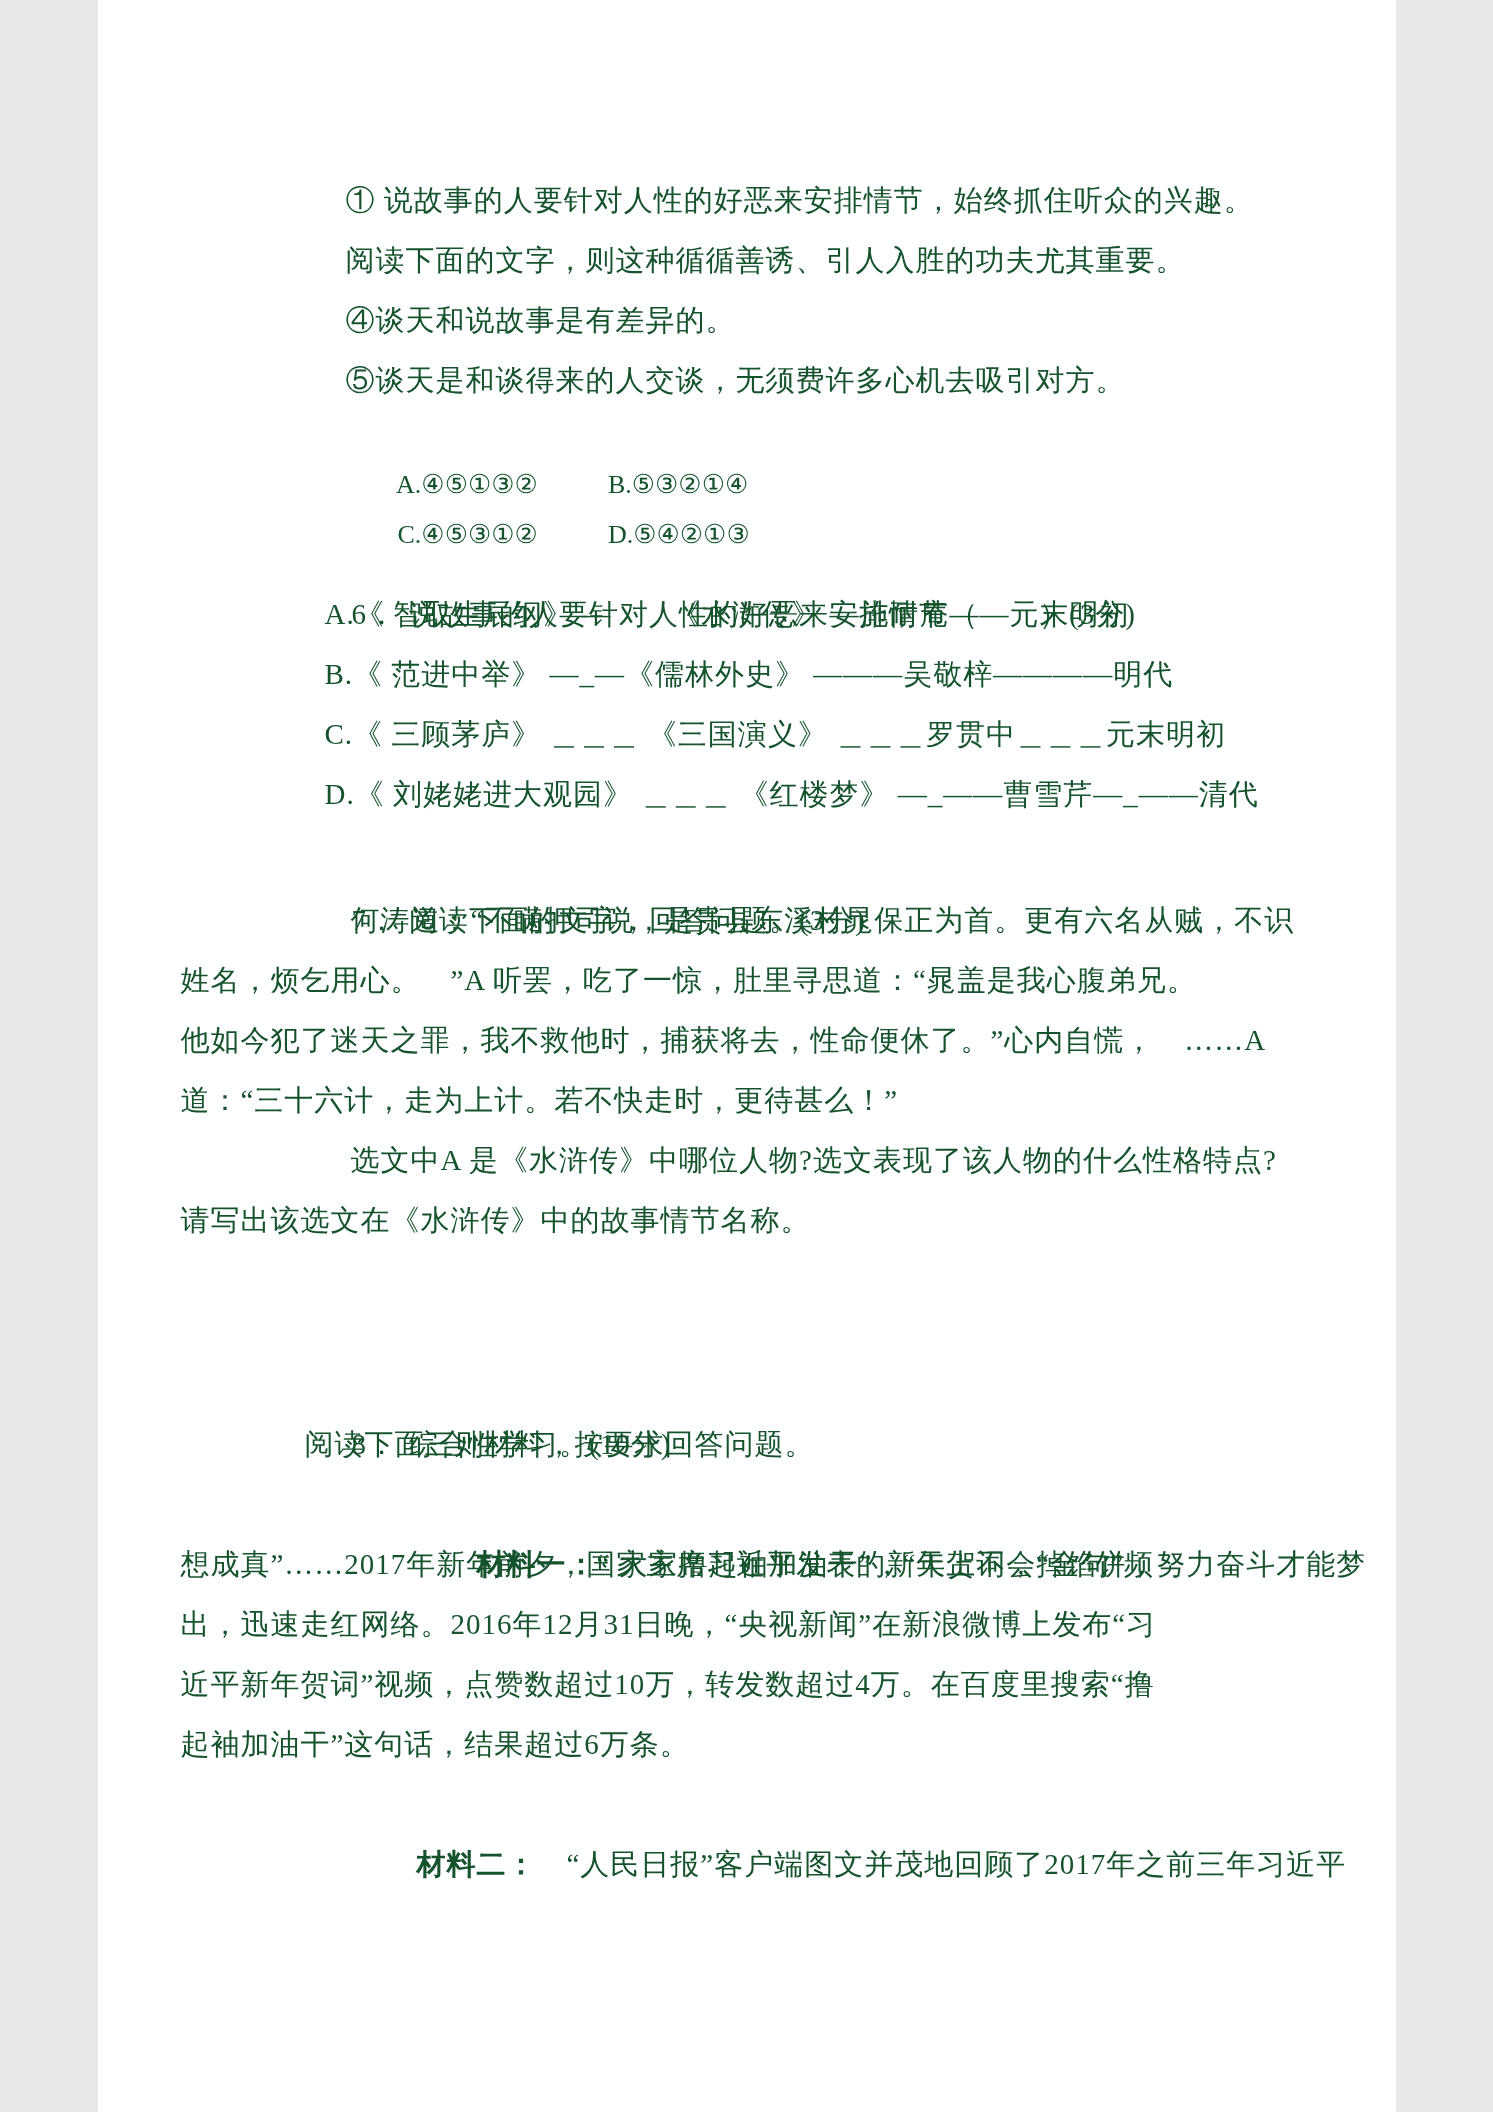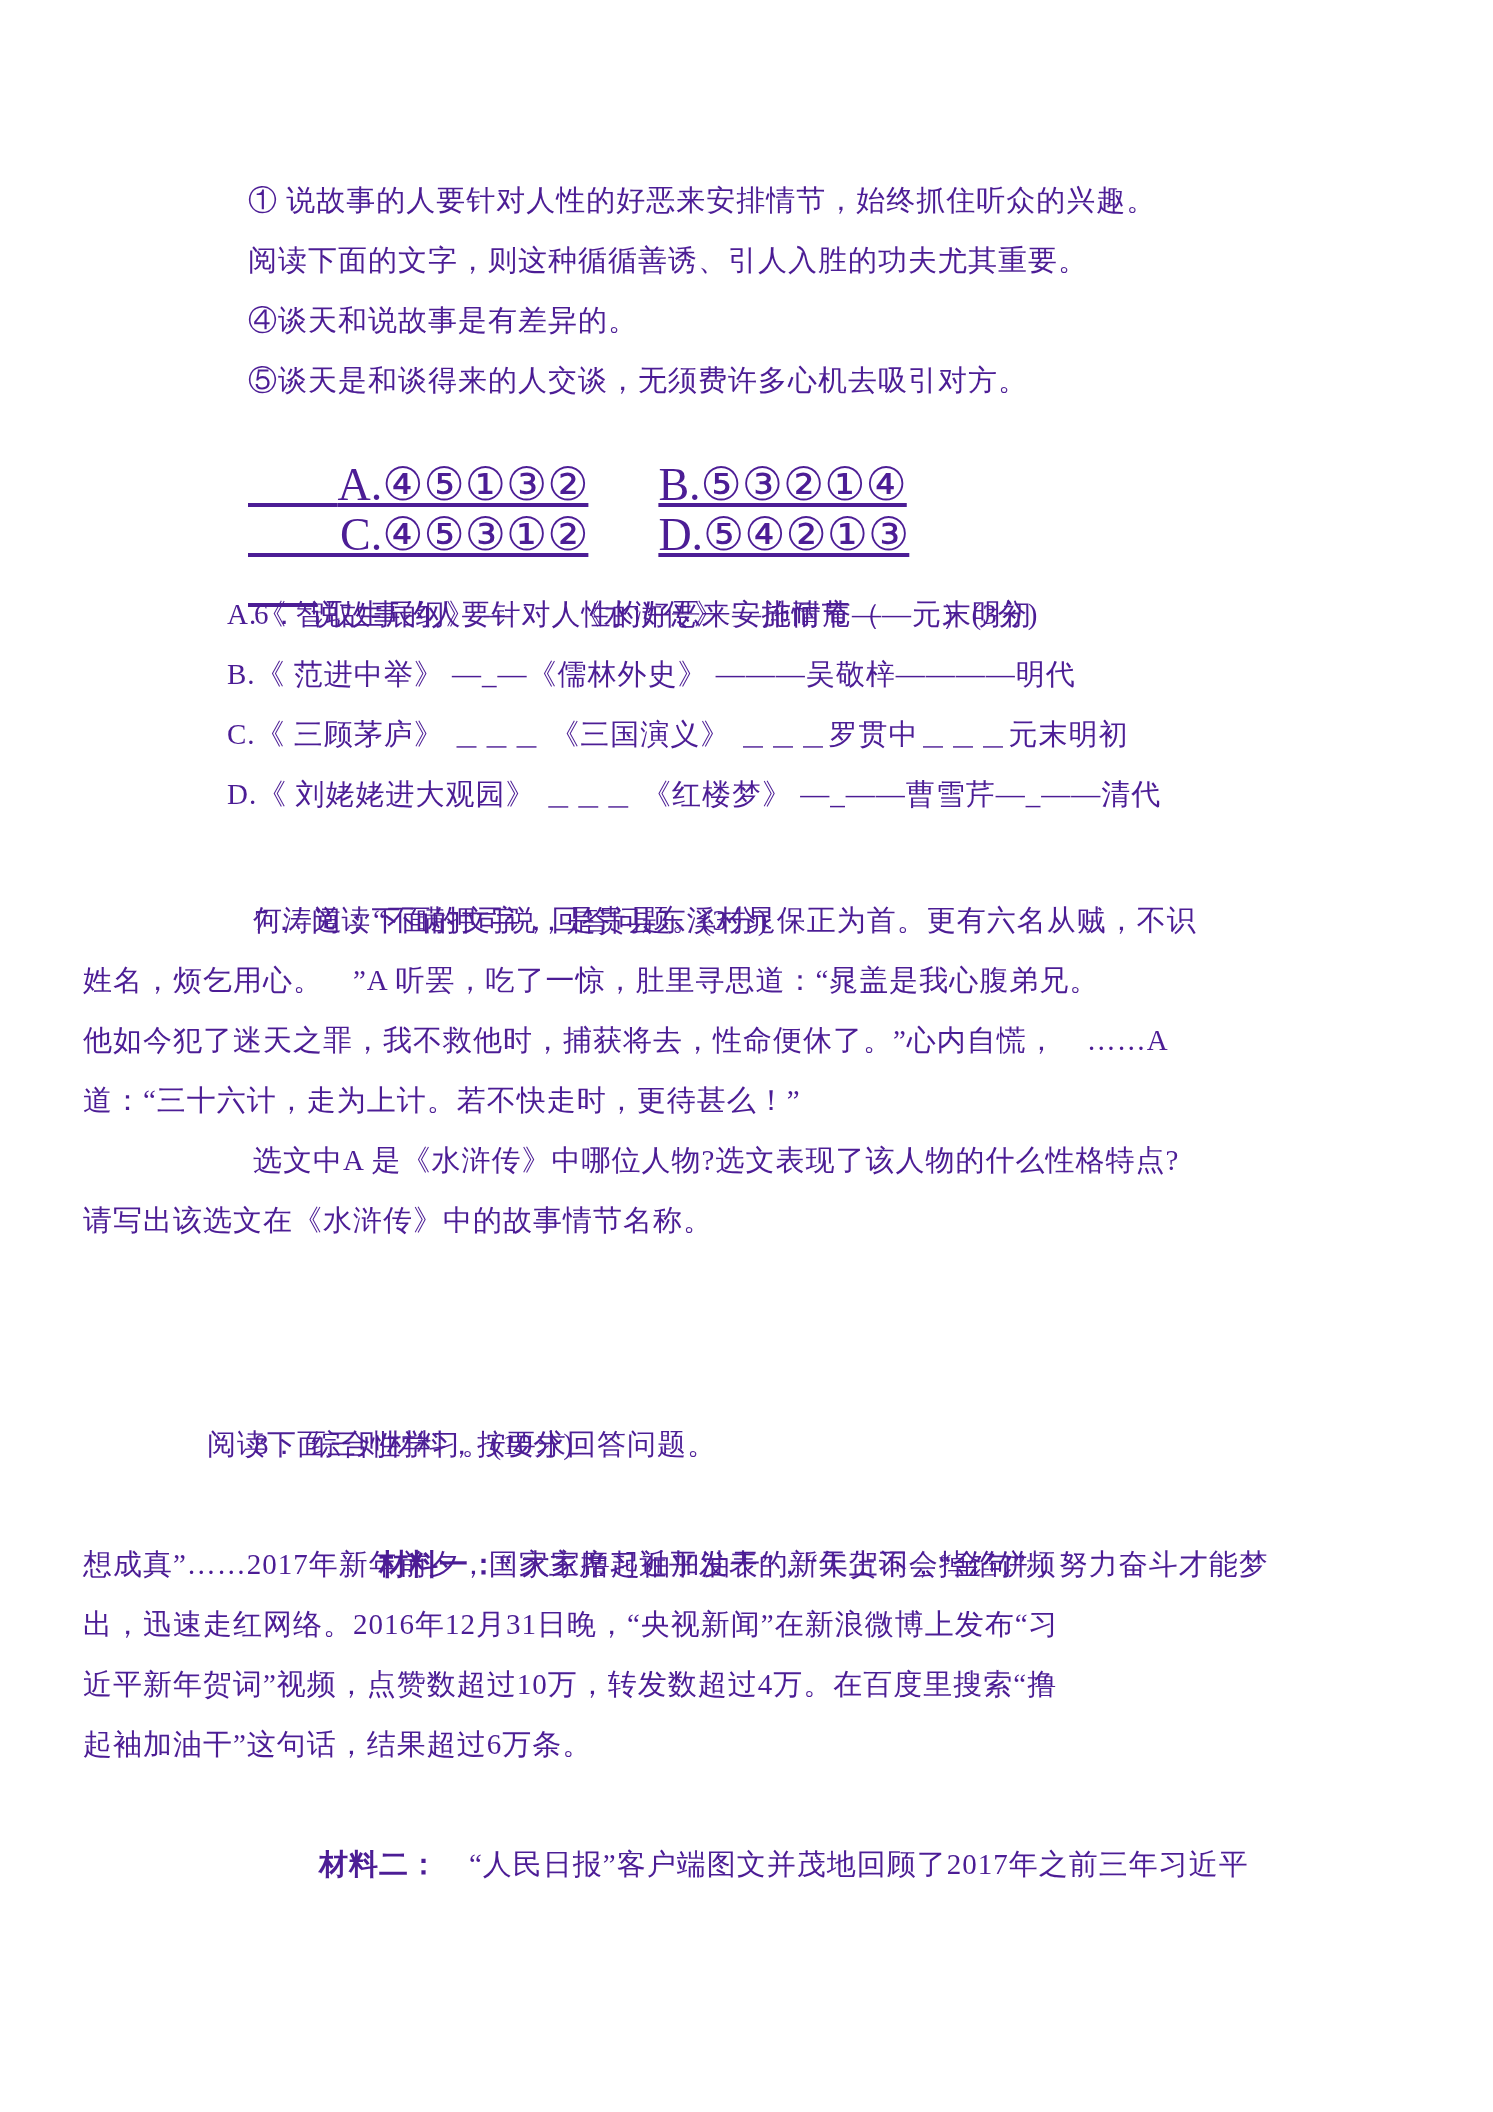--- a/index.html
+++ b/index.html
@@ -2,44 +2,43 @@
 <html><head>
 <meta charset="utf-8">
 <style>
   html, body {
     margin: 0;
     padding: 0;
     background: #e8e8e8;
   }
   .page {
     position: relative;
-    width: 1493px;
+    width: 1298px;
     height: 2112px;
     margin: 0 auto;
     background: #ffffff;
-    color: #4c1d95;
+    color: #14532d;
     font-family: "Liberation Serif", "DejaVu Serif", serif;
     overflow: hidden;
   }
   .content {
     padding-top: 170px;
   }
   .line {
     height: 60px;
     line-height: 60px;
     font-size: 29px;
     white-space: pre;
     letter-spacing: 1px;
   }
   .choice-line {
     height: 50px;
     line-height: 50px;
-    font-size: 46px;
+    font-size: 26px;
     white-space: pre;
-    text-decoration: underline;
   }
   .choice-left { margin-right: 70px; }
   
   .pl-num   { padding-left: 188px; }
   .pl-stmt  { padding-left: 248px; }
   .pl-opt6  { padding-left: 227px; }
   .pl-body  { padding-left: 83px; }
   .pl-first { padding-left: 253px; }
   .pl-m1    { padding-left: 313px; }
   .pl-intro { padding-left: 207px; }

